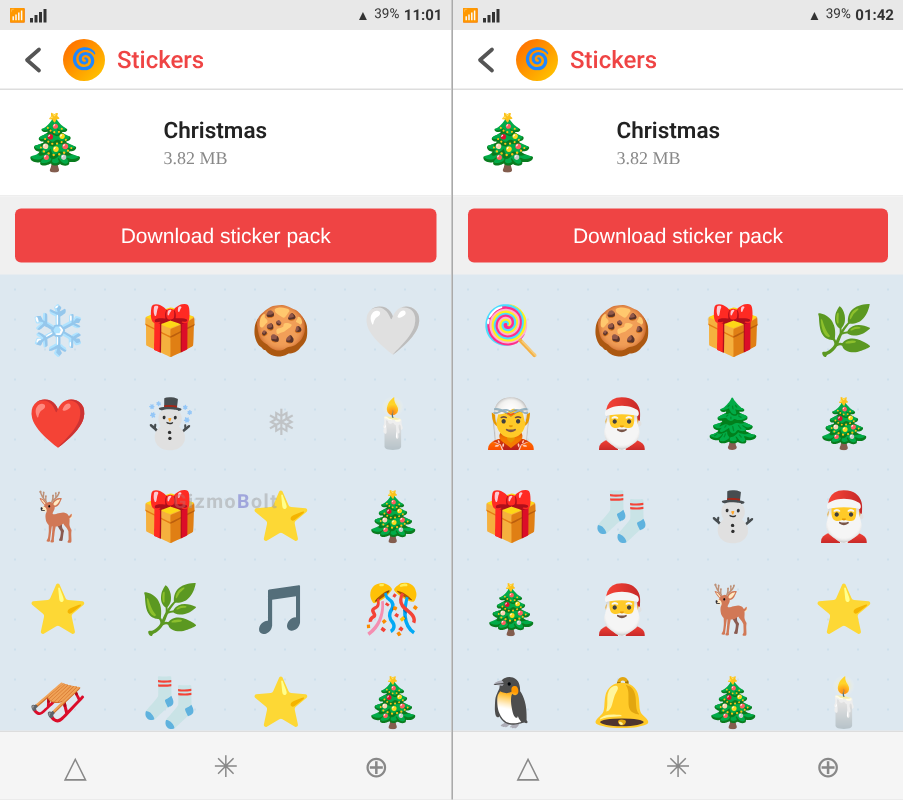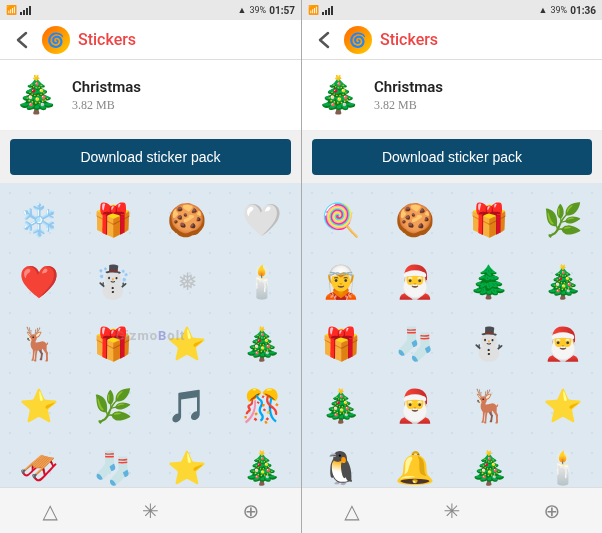--- a/index.html
+++ b/index.html
@@ -81,27 +81,27 @@
       align-items: center;
       gap: 10px;
       border-bottom: 1px solid #eee;
     }
     .sticker-card-icon {
       width: 50px; height: 50px;
       font-size: 36px;
       display: flex; align-items: center; justify-content: center;
       flex-shrink: 0;
     }
-    .sticker-card-info { flex: 1; }
+    .sticker-card-info { flex: 1; margin-left: 37px; }
     .sticker-card-name { font-size: 15px; font-weight: 600; color: #222; }
     .sticker-card-size { font-size: 12px; color: #888; margin-top: 2px; font-family: Liberation Serif, serif; }
 
     
     .download-btn {
-      background: #0c4a6e;
+      background: #ef4444;
       color: white;
       border: none;
       width: calc(100% - 20px);
       margin: 8px 10px;
       padding: 10px;
       border-radius: 4px;
       font-size: 14px;
       font-weight: 500;
       cursor: pointer;
       text-align: center;
@@ -187,21 +187,21 @@
       <div class="signal-bars">
         <span style="height:3px;"></span>
         <span style="height:5px;"></span>
         <span style="height:7px;"></span>
         <span style="height:9px;"></span>
       </div>
     </div>
     <div class="status-right">
       <span>▲</span>
       <span>39%</span>
-      <span class="status-time">01:57</span>
+      <span class="status-time">11:01</span>
     </div>
   </div>
 
   <div class="app-bar">
     <div class="app-bar-back">
       <svg width="12" height="18" viewBox="0 0 12 18" fill="none">
         <path d="M10 2L2 9L10 16" stroke="#555" stroke-width="2.5" stroke-linecap="round" stroke-linejoin="round"></path>
       </svg>
     </div>
     <div class="app-bar-icon">
@@ -268,21 +268,21 @@
       <div class="signal-bars">
         <span style="height:3px;"></span>
         <span style="height:5px;"></span>
         <span style="height:7px;"></span>
         <span style="height:9px;"></span>
       </div>
     </div>
     <div class="status-right">
       <span>▲</span>
       <span>39%</span>
-      <span class="status-time">01:36</span>
+      <span class="status-time">01:42</span>
     </div>
   </div>
 
   <div class="app-bar">
     <div class="app-bar-back">
       <svg width="12" height="18" viewBox="0 0 12 18" fill="none">
         <path d="M10 2L2 9L10 16" stroke="#555" stroke-width="2.5" stroke-linecap="round" stroke-linejoin="round"></path>
       </svg>
     </div>
     <div class="app-bar-icon">

